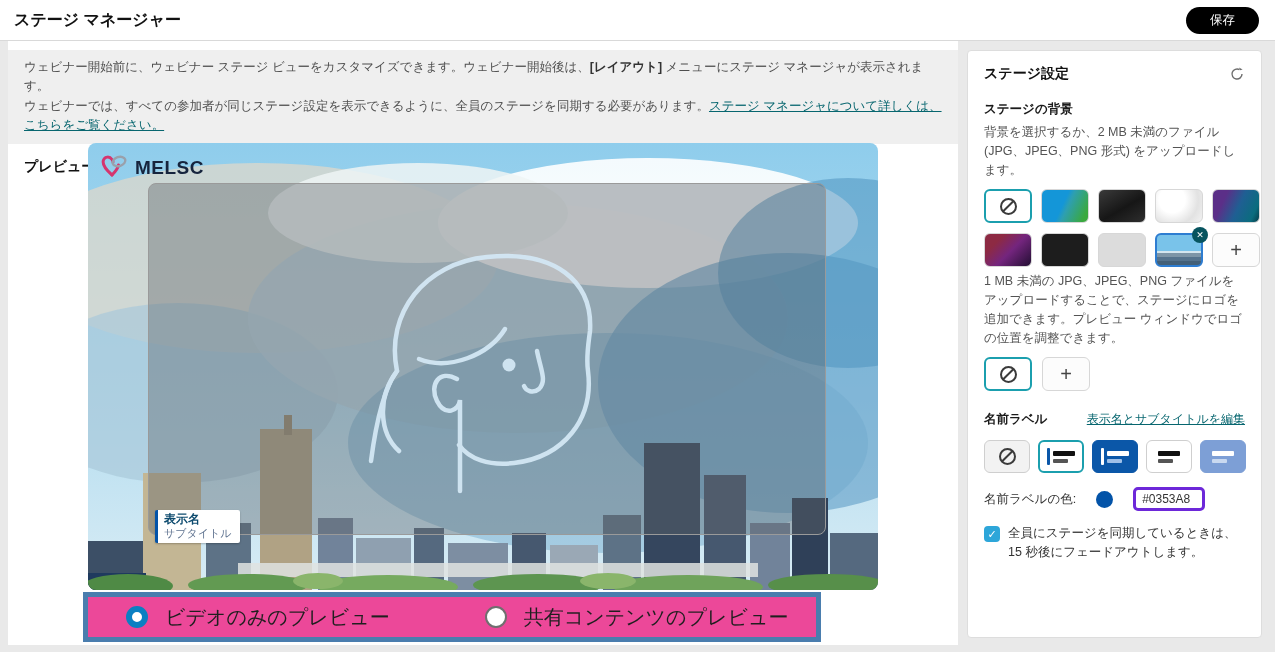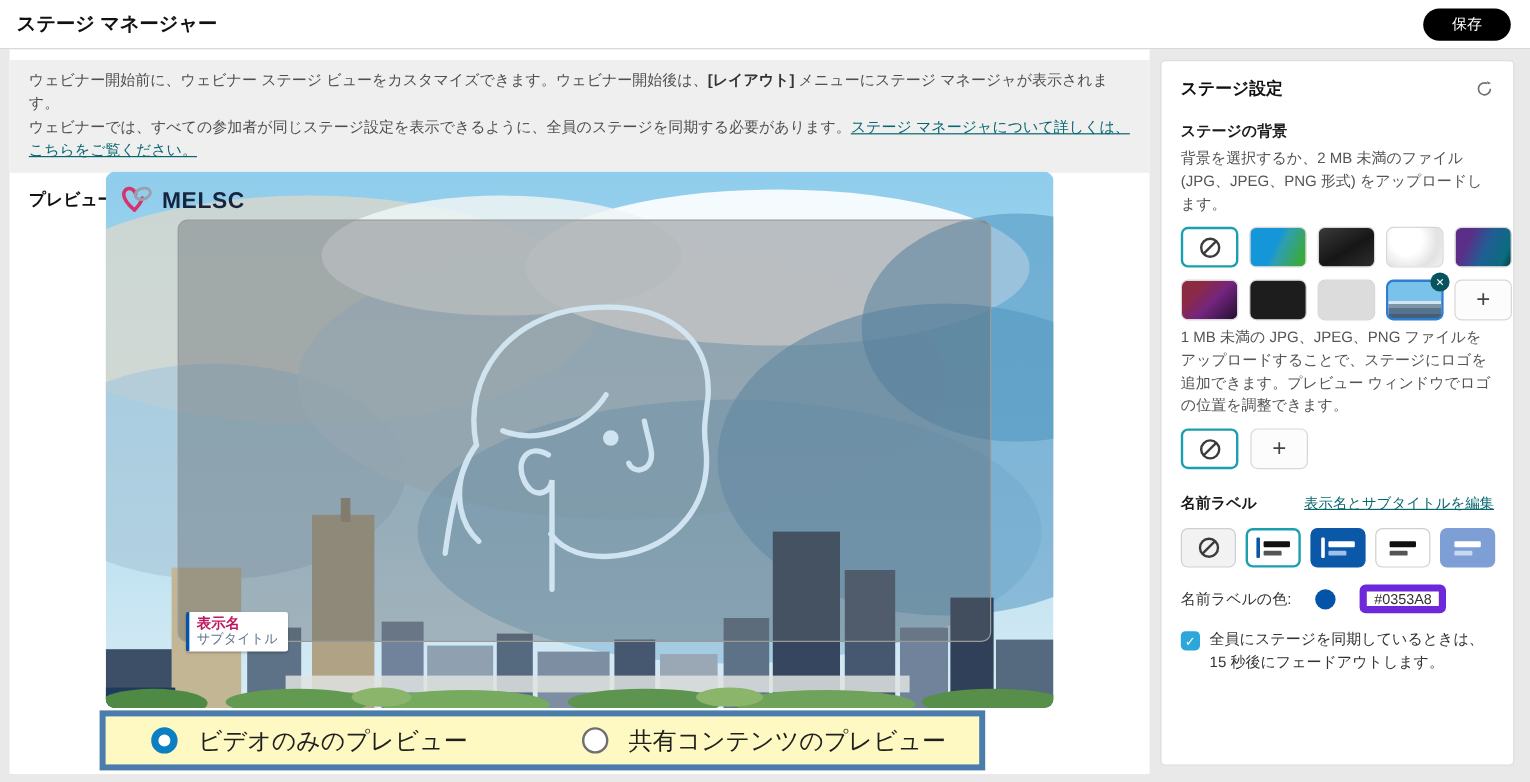--- a/index.html
+++ b/index.html
@@ -19,25 +19,25 @@
   .preview-heading { display:flex; align-items:center; gap:6px; margin:14px 0 0 16px; font-size:14px; font-weight:bold; color:#111; }
   .info-icon { width:14px; height:14px; border:1px solid #8a8a8a; border-radius:50%; color:#8a8a8a; font-size:9px; font-weight:bold; display:inline-flex; align-items:center; justify-content:center; font-family:"Liberation Serif",serif; cursor:pointer; }
 
   
   .stage { position:absolute; left:80px; top:102px; width:790px; height:447px; border-radius:8px; overflow:hidden; }
   .stage svg.bg { position:absolute; inset:0; width:100%; height:100%; }
   .stage-logo { position:absolute; left:12px; top:10px; display:flex; align-items:flex-end; gap:5px; cursor:move; }
   .stage-logo .word { font-size:19px; font-weight:800; color:#16243d; letter-spacing:.5px; }
   .video-frame { position:absolute; left:60px; top:40px; width:678px; height:352px; background:rgba(95,99,104,.40); border:1px solid #9a9a9a; border-radius:8px; display:flex; align-items:center; justify-content:center; }
   .name-tag { position:absolute; left:67px; top:367px; background:#fff; border-left:3px solid #0353a8; border-radius:2px; padding:2px 8px 3px 6px; box-shadow:0 1px 2px rgba(0,0,0,.25); cursor:move; }
-  .name-tag .dn { font-size:12px; font-weight:bold; color:#be185d; line-height:1.25; }
+  .name-tag .dn { font-size:12px; font-weight:bold; color:#0c4a6e; line-height:1.25; }
   .name-tag .st { font-size:11px; color:#5f7390; line-height:1.2; }
 
   
-  .radio-bar { position:absolute; left:75px; top:551px; width:738px; height:50px; background:#fef9c3; border:5px solid #4a7dae; display:flex; align-items:center; gap:95px; padding-left:38px; }
+  .radio-bar { position:absolute; left:75px; top:551px; width:738px; height:50px; background:#ec4899; border:5px solid #4a7dae; display:flex; align-items:center; gap:95px; padding-left:38px; }
   .radio-opt { display:flex; align-items:center; gap:17px; cursor:pointer; }
   .radio-opt .lbl { font-size:20px; color:#1f1f1f; font-weight:500; }
   .rdo { width:22px; height:22px; border-radius:50%; background:#fff; flex:none; }
   .rdo.on  { border:6px solid #0b7fc2; }
   .rdo.off { border:2px solid #6f6f6f; }
 
   
   .sidebar { position:absolute; left:967px; top:50px; width:295px; height:588px; background:#fff; border:1px solid #ddd; border-radius:4px; padding:14px 16px; overflow:hidden; }
   .sb-head { display:flex; align-items:center; justify-content:space-between; }
   .sb-title { font-size:14px; font-weight:bold; color:#111; }
@@ -73,21 +73,21 @@
   .style-btn.fill-blue { background:#0b57a8; border-color:#0b57a8; }
   .style-btn.fill-lblue { background:#7d9fd6; border-color:#7d9fd6; }
   .mini { display:flex; gap:3px; align-items:stretch; }
   .mini .bar { width:3px; height:17px; border-radius:1px; }
   .mini .lines { display:flex; flex-direction:column; justify-content:center; gap:3px; }
   .mini .l1 { width:22px; height:5px; border-radius:1px; }
   .mini .l2 { width:15px; height:4px; border-radius:1px; }
 
   .color-row { display:flex; align-items:center; gap:20px; margin-top:14px; font-size:12.5px; color:#333; }
   .swatch { width:17px; height:17px; border-radius:50%; background:#0353a8; cursor:pointer; flex:none; }
-  .hex-input { width:72px; height:24px; border:6px solid #6d28d9; border-radius:5px; font-size:12px; color:#333; padding:0 6px; font-family:inherit; }
+  .hex-input { width:72px; height:24px; border:3px solid #6d28d9; border-radius:5px; font-size:12px; color:#333; padding:0 6px; font-family:inherit; }
 
   .chk-row { display:flex; gap:8px; margin-top:13px; align-items:flex-start; }
   .chk { width:16px; height:16px; border-radius:4px; background:#2da6d9; color:#fff; font-size:11px; display:flex; align-items:center; justify-content:center; cursor:pointer; flex:none; margin-top:2px; }
   .chk-row .txt { font-size:12.5px; color:#333; line-height:1.5; }
 </style>
 </head>
 <body>
 
 <div class="topbar">
   <div class="page-title">ステージ マネージャー</div>

